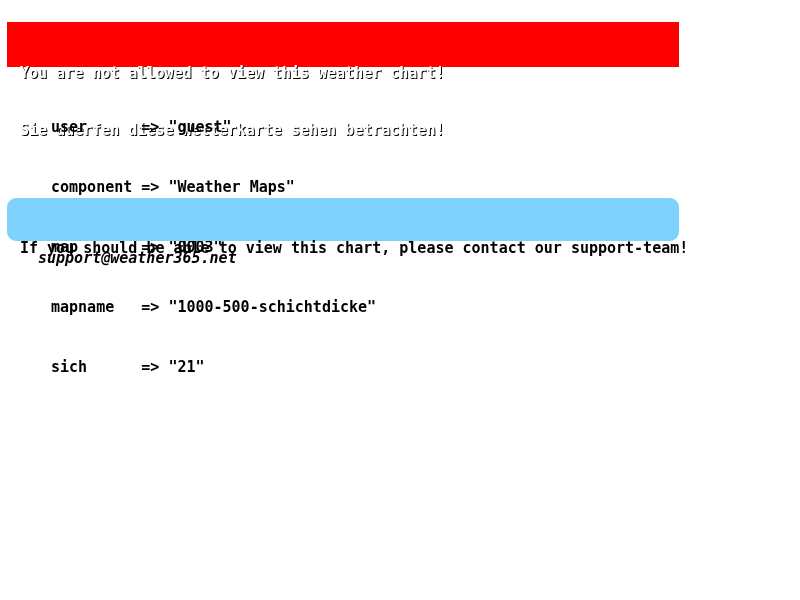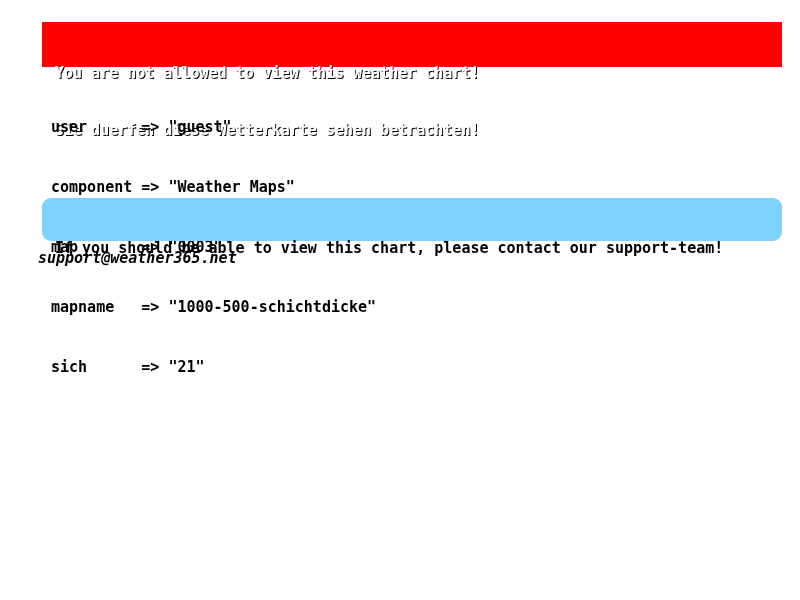--- a/index.html
+++ b/index.html
@@ -12,22 +12,22 @@
     background: #ffffff;
     position: relative;
     overflow: hidden;
     font-family: "DejaVu Sans Mono", "Liberation Mono", monospace;
     font-weight: bold;
     font-size: 15px;
     color: #000000;
   }
   .banner {
     position: absolute;
-    left: 42px;
-    width: 740px;
+    left: 7px;
+    width: 672px;
     box-sizing: border-box;
     padding: 3px 0 0 13px;
     line-height: 19px;
     white-space: pre;
   }
   .banner-error {
     top: 22px;
     height: 45px;
     padding-top: 4px;
     background: #ff0000;

